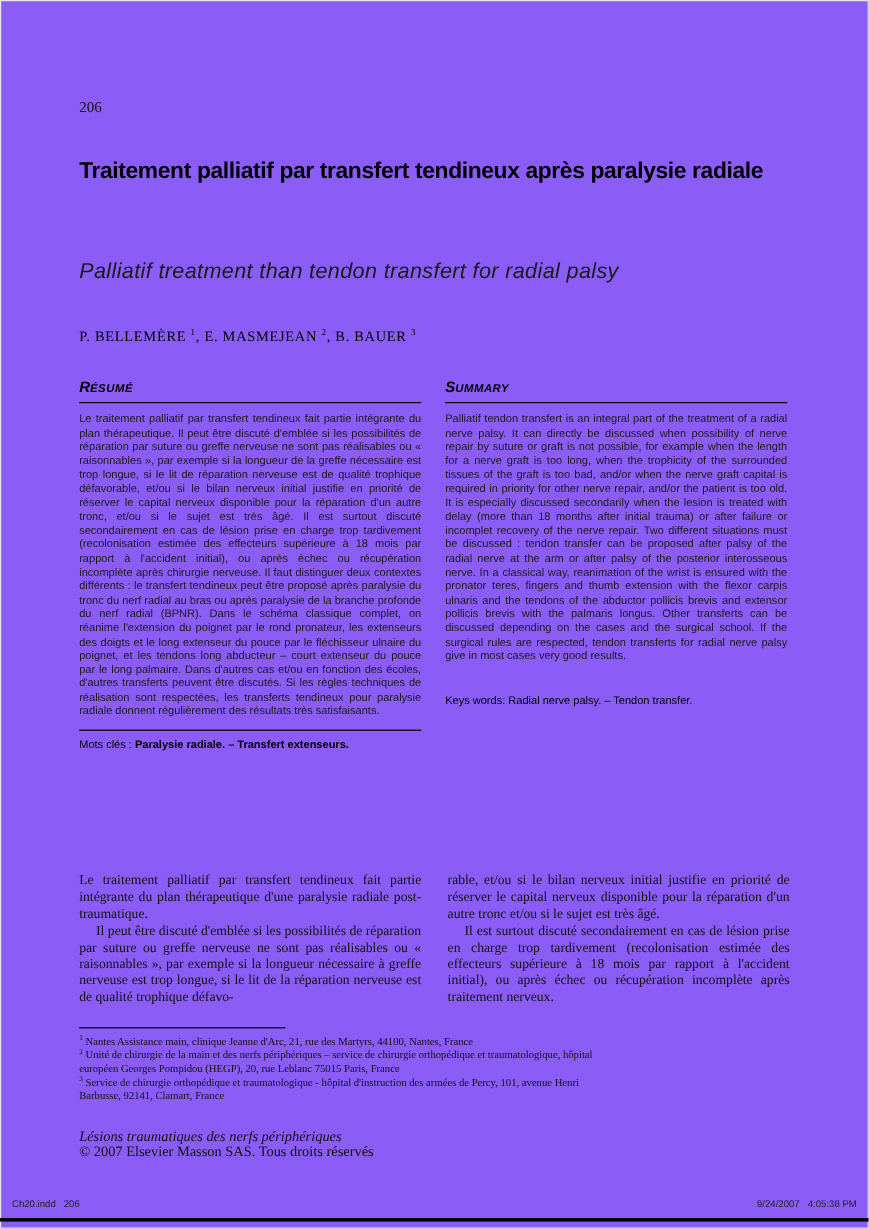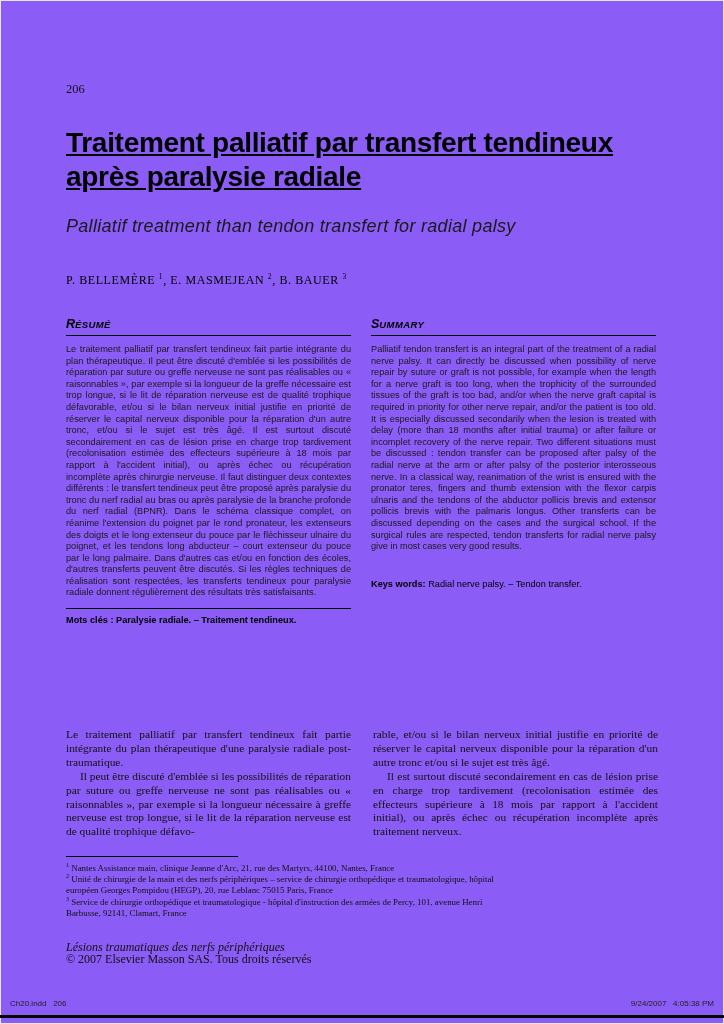--- a/index.html
+++ b/index.html
@@ -5,21 +5,21 @@
   html,body{margin:0;padding:0;background:#ffffff;}
   .page{
     position:relative;width:724px;height:1024px;background:#8b5cf6;overflow:hidden;
     font-family:"Liberation Serif",serif;color:#111;
     box-shadow:inset 0 0 0 1px #e6e6e6;
   }
   .pageno{position:absolute;left:66px;top:82px;font-size:12.5px;color:#111;}
   .title{
     position:absolute;left:66px;top:126px;width:575px;margin:0;
     font-family:"Liberation Sans",sans-serif;font-weight:700;
-    font-size:28px;line-height:34px;letter-spacing:-0.3px;color:#000;text-decoration:underline;
+    font-size:19px;line-height:34px;letter-spacing:-0.3px;color:#000;
   }
   .subtitle{
     position:absolute;left:66px;top:216px;width:592px;
     font-family:"Liberation Sans",sans-serif;font-style:italic;font-weight:400;
     font-size:18px;letter-spacing:0.3px;color:#1a1a1a;
   }
   .authors{
     position:absolute;left:66px;top:273px;width:592px;
     font-size:12px;letter-spacing:0.6px;color:#000;
   }
@@ -35,21 +35,21 @@
   .abs-text{
     margin:0;font-family:"Liberation Sans",sans-serif;
     font-size:9.2px;line-height:11.6px;text-align:justify;color:#1a1a1a;
   }
   .abs-text.en{}
   .kw-rule{border-top:1px solid #000;margin:9px 0 6px 0;height:0;}
   .kw{
     margin:0;font-family:"Liberation Sans",sans-serif;
     font-size:9.2px;line-height:11.6px;color:#000;
   }
-  .kw .kw-label{font-weight:700;}
+  .kw .kw-label{font-weight:400;}
   .kw.fr{font-weight:700;}
   .kw.en{margin-top:26px;}
   .bodytext{position:absolute;left:66px;top:728px;width:592px;display:flex;gap:22px;}
   .bcol{width:285px;}
   .bp{margin:0;font-size:11.4px;line-height:13.9px;text-align:justify;color:#111;}
   .bp.indent{text-indent:14px;}
   .footnotes{position:absolute;left:66px;top:856px;width:592px;}
   .fn-rule{width:172px;border-top:1px solid #000;height:0;margin-bottom:6px;}
   .fn{margin:0;font-size:8.9px;line-height:11.2px;color:#111;width:430px;}
   .fn sup{font-size:6px;vertical-align:super;line-height:0;}
@@ -80,21 +80,21 @@
 
   <div class="abstracts">
 
     <div class="abs-col">
       <div class="abs-head">
         <span class="hi">R</span><span class="hr">ÉSUMÉ</span>
       </div>
       <p class="abs-text fr">Le traitement palliatif par transfert tendineux fait partie intégrante du plan thérapeutique. Il peut être discuté d'emblée si les possibilités de réparation par suture ou greffe nerveuse ne sont pas réalisables ou « raisonnables », par exemple si la longueur de la greffe nécessaire est trop longue, si le lit de réparation nerveuse est de qualité trophique défavorable, et/ou si le bilan nerveux initial justifie en priorité de réserver le capital nerveux disponible pour la réparation d'un autre tronc, et/ou si le sujet est très âgé. Il est surtout discuté secondairement en cas de lésion prise en charge trop tardivement (recolonisation estimée des effecteurs supérieure à 18 mois par rapport à l'accident initial), ou après échec ou récupération incomplète après chirurgie nerveuse. Il faut distinguer deux contextes différents : le transfert tendineux peut être proposé après paralysie du tronc du nerf radial au bras ou après paralysie de la branche profonde du nerf radial (BPNR). Dans le schéma classique complet, on réanime l'extension du poignet par le rond pronateur, les extenseurs des doigts et le long extenseur du pouce par le fléchisseur ulnaire du poignet, et les tendons long abducteur – court extenseur du pouce par le long palmaire. Dans d'autres cas et/ou en fonction des écoles, d'autres transferts peuvent être discutés. Si les règles techniques de réalisation sont respectées, les transferts tendineux pour paralysie radiale donnent régulièrement des résultats très satisfaisants.</p>
       <div class="kw-rule"></div>
       <p class="kw fr">
-        <span class="kw-label">Mots clés :</span> <span>Paralysie radiale. – Traitement tendineux.</span>
+        <span class="kw-label">Mots clés :</span> <span>Paralysie radiale. – Transfert extenseurs.</span>
       </p>
     </div>
 
     <div class="abs-col">
       <div class="abs-head">
         <span class="hi">S</span><span class="hr">UMMARY</span>
       </div>
       <p class="abs-text en">Palliatif tendon transfert is an integral part of the treatment of a radial nerve palsy. It can directly be discussed when possibility of nerve repair by suture or graft is not possible, for example when the length for a nerve graft is too long, when the trophicity of the surrounded tissues of the graft is too bad, and/or when the nerve graft capital is required in priority for other nerve repair, and/or the patient is too old. It is especially discussed secondarily when the lesion is treated with delay (more than 18 months after initial trauma) or after failure or incomplet recovery of the nerve repair. Two different situations must be discussed : tendon transfer can be proposed after palsy of the radial nerve at the arm or after palsy of the posterior interosseous nerve. In a classical way, reanimation of the wrist is ensured with the pronator teres, fingers and thumb extension with the flexor carpis ulnaris and the tendons of the abductor pollicis brevis and extensor pollicis brevis with the palmaris longus. Other transferts can be discussed depending on the cases and the surgical school. If the surgical rules are respected, tendon transferts for radial nerve palsy give in most cases very good results.</p>
       <p class="kw en">
         <span class="kw-label">Keys words:</span> <span>Radial nerve palsy. – Tendon transfer.</span>

